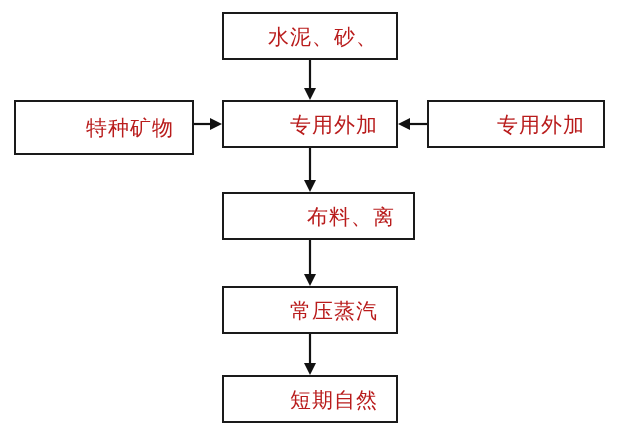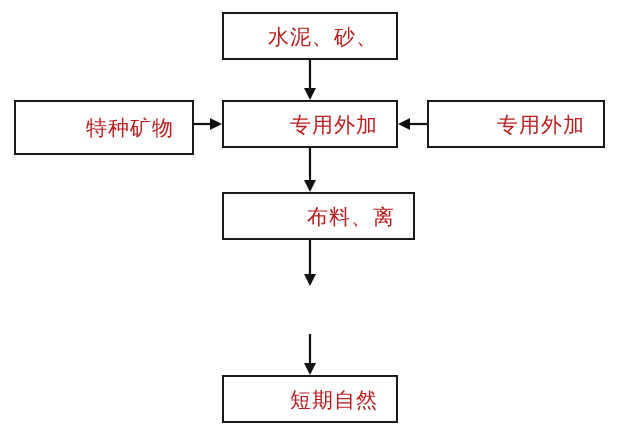--- a/index.html
+++ b/index.html
@@ -107,18 +107,21 @@
   </div>
 
   <div class="node" style="left:427px; top:100px; width:178px; height:48px;">
     <span class="node-label">专用外加</span>
   </div>
 
   <div class="node" style="left:222px; top:192px; width:193px; height:48px;">
     <span class="node-label">布料、离</span>
   </div>
 
+  <div class="node" style="left:222px; top:286px; width:176px; height:48px;">
+    <span class="node-label">常压蒸汽</span>
+  </div>
 
   <div class="node" style="left:222px; top:375px; width:176px; height:48px;">
     <span class="node-label">短期自然</span>
   </div>
 
 </div>
 
 </body></html>

